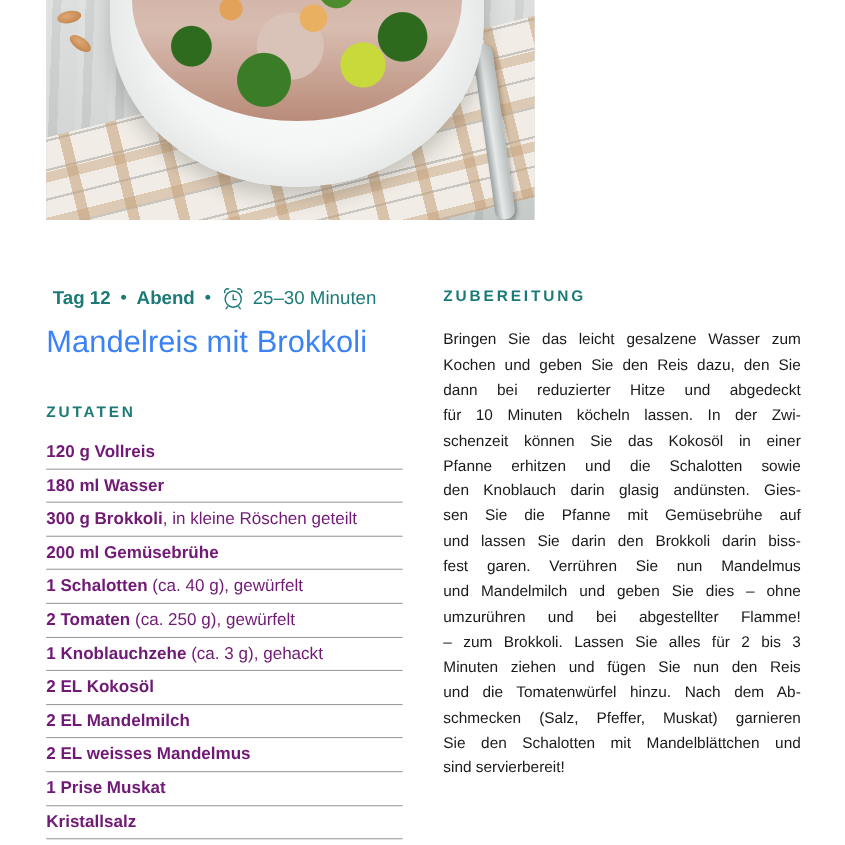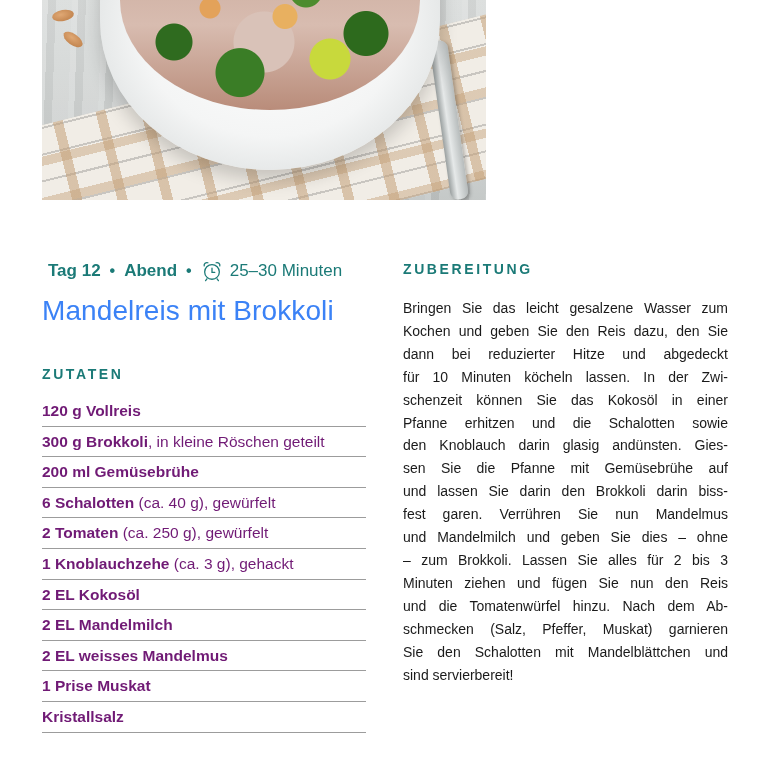--- a/index.html
+++ b/index.html
@@ -135,23 +135,24 @@
       </svg>
     </span>
     <span>25–30 Minuten</span>
   </div>
 
   <h1 class="title">Mandelreis mit Brokkoli</h1>
 
   <h2 class="h-section h-zutaten">ZUTATEN</h2>
   <ul class="ingredients">
     <li><span class="b">120 g Vollreis</span><span></span></li>
+    <li><span class="b">180 ml Wasser</span><span></span></li>
     <li><span class="b">300 g Brokkoli</span><span>, in kleine Röschen geteilt</span></li>
     <li><span class="b">200 ml Gemüsebrühe</span><span></span></li>
-    <li><span class="b">6 Schalotten</span><span> (ca. 40 g), gewürfelt</span></li>
+    <li><span class="b">1 Schalotten</span><span> (ca. 40 g), gewürfelt</span></li>
     <li><span class="b">2 Tomaten</span><span> (ca. 250 g), gewürfelt</span></li>
     <li><span class="b">1 Knoblauchzehe</span><span> (ca. 3 g), gehackt</span></li>
     <li><span class="b">2 EL Kokosöl</span><span></span></li>
     <li><span class="b">2 EL Mandelmilch</span><span></span></li>
     <li><span class="b">2 EL weisses Mandelmus</span><span></span></li>
     <li><span class="b">1 Prise Muskat</span><span></span></li>
     <li><span class="b">Kristallsalz</span><span></span></li>
   </ul>
 
   <h2 class="h-section h-zubereitung">ZUBEREITUNG</h2>
@@ -160,20 +161,21 @@
     <span>Kochen und geben Sie den Reis dazu, den Sie</span>
     <span>dann bei reduzierter Hitze und abgedeckt</span>
     <span>für 10 Minuten köcheln lassen. In der Zwi-</span>
     <span>schenzeit können Sie das Kokosöl in einer</span>
     <span>Pfanne erhitzen und die Schalotten sowie</span>
     <span>den Knoblauch darin glasig andünsten. Gies-</span>
     <span>sen Sie die Pfanne mit Gemüsebrühe auf</span>
     <span>und lassen Sie darin den Brokkoli darin biss-</span>
     <span>fest garen. Verrühren Sie nun Mandelmus</span>
     <span>und Mandelmilch und geben Sie dies – ohne</span>
+    <span>umzurühren und bei abgestellter Flamme!</span>
     <span>– zum Brokkoli. Lassen Sie alles für 2 bis 3</span>
     <span>Minuten ziehen und fügen Sie nun den Reis</span>
     <span>und die Tomatenwürfel hinzu. Nach dem Ab-</span>
     <span>schmecken (Salz, Pfeffer, Muskat) garnieren</span>
     <span>Sie den Schalotten mit Mandelblättchen und</span>
     <span class="last">sind servierbereit!</span>
   </div>
 
 </div>
 

